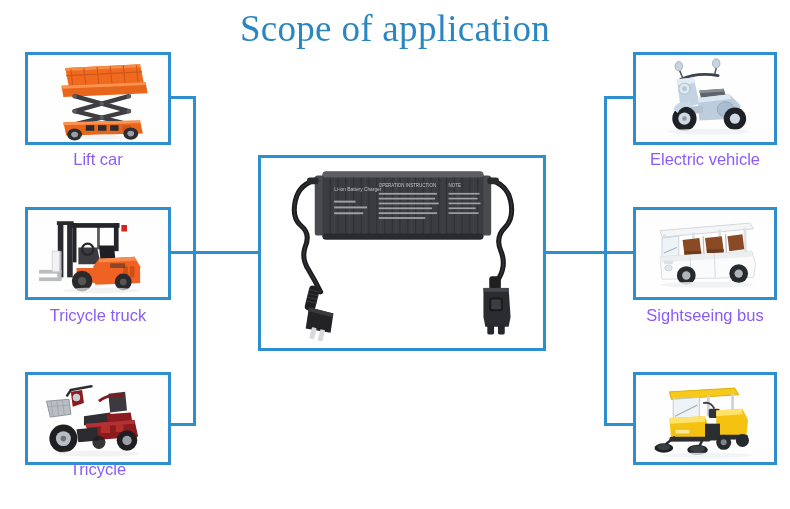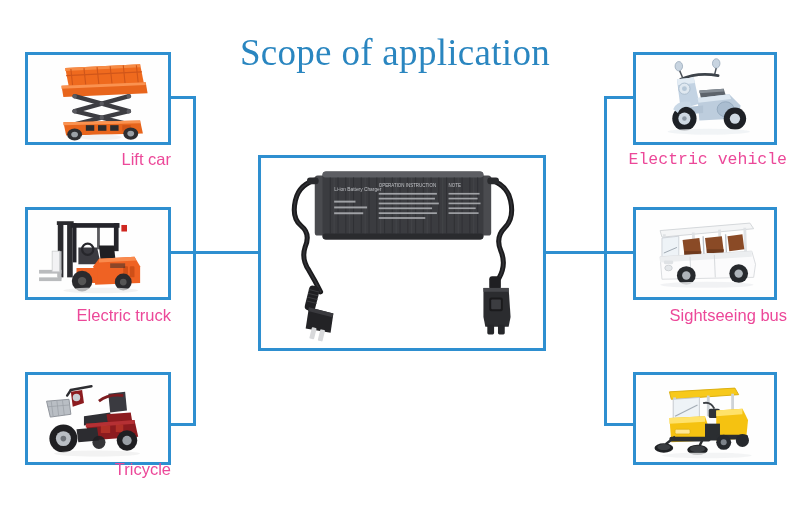--- a/index.html
+++ b/index.html
@@ -8,21 +8,21 @@
     background:#ffffff;
     font-family:"Liberation Sans", sans-serif;
     overflow:hidden;
     position:relative;
   }
   #stage{position:absolute;left:0;top:0;width:790px;height:509px;}
 
   
   .title{
     position:absolute;
-    left:0;top:32px;width:790px;
+    left:0;top:8px;width:790px;
     text-align:center;
     font-family:"Liberation Serif", serif;
     font-size:37px;
     line-height:42px;
     color:#2a86c0;
     letter-spacing:0.3px;
     white-space:nowrap;
   }
 
   
@@ -31,23 +31,23 @@
   
   .pbox{
     position:absolute;
     border:3px solid #2e8fd0;
     background:#ffffff;
     box-sizing:border-box;
     overflow:hidden;
   }
   .caption{
     position:absolute;
-    text-align:right;
+    text-align:center;
     font-size:16.5px;
-    color:#ec4899;
+    color:#8b5cf6;
     white-space:nowrap;
   }
 
   
   .art{position:absolute;left:0;top:0;width:100%;height:100%;}
 
   
   #center-box{left:258px;top:155px;width:288px;height:196px;}
   #center-box .art{background:#fdfdfd;}
 </style>
@@ -167,21 +167,21 @@
       </g>
       <rect x="24" y="44" width="8" height="22" fill="#f2f2f4" stroke="#c9cbcd" stroke-width="0.8"></rect>
 
       <circle cx="56" cy="76" r="11" fill="#2a2a2d"></circle>
       <circle cx="56" cy="76" r="4.5" fill="#555"></circle>
       <circle cx="100" cy="77" r="9" fill="#2a2a2d"></circle>
       <circle cx="100" cy="77" r="3.6" fill="#555"></circle>
       <ellipse cx="76" cy="86" rx="40" ry="3" fill="#ededed" opacity="0.7"></ellipse>
     </svg>
   </div>
-  <div class="caption" style="left:25px;top:306px;width:146px;">Electric truck</div>
+  <div class="caption" style="left:25px;top:306px;width:146px;">Tricycle truck</div>
 
   <div class="pbox" id="box-tricycle" style="left:25px;top:372px;width:146px;height:93px;">
     <svg class="art" viewBox="0 0 146 93" preserveAspectRatio="xMidYMid meet">
       <rect x="0" y="0" width="146" height="93" fill="#fefefe"></rect>
 
       <g stroke="#2d2d31" stroke-width="2.6" fill="none" stroke-linecap="round">
         <line x1="44" y1="16" x2="66" y2="12"></line>
         <line x1="44" y1="16" x2="40" y2="22"></line>
       </g>
 
@@ -258,21 +258,21 @@
       <circle cx="50" cy="68" r="13" fill="#1e2126"></circle>
       <circle cx="50" cy="68" r="6.5" fill="#cfd9e3"></circle>
       <circle cx="50" cy="68" r="2.4" fill="#8e9aa6"></circle>
       <circle cx="104" cy="68" r="12" fill="#1e2126"></circle>
       <circle cx="104" cy="68" r="5.5" fill="#cfd9e3"></circle>
 
       <path d="M38 58 Q42 48 56 50 L58 55 Q46 54 43 62 Z" fill="#c9d8e6"></path>
       <ellipse cx="76" cy="82" rx="44" ry="3.2" fill="#eef1f4" opacity="0.8"></ellipse>
     </svg>
   </div>
-  <div class="caption" style="left:623px;top:150px;width:164px;font-family:Liberation Mono, monospace;">Electric vehicle</div>
+  <div class="caption" style="left:623px;top:150px;width:164px;">Electric vehicle</div>
 
   <div class="pbox" id="box-sightseeing-bus" style="left:633px;top:207px;width:144px;height:93px;">
     <svg class="art" viewBox="0 0 144 93" preserveAspectRatio="xMidYMid meet">
       <rect x="0" y="0" width="144" height="93" fill="#fefefe"></rect>
 
       <path d="M24 22 L120 14 L124 20 L26 29 Z" fill="#f4f5f6" stroke="#d2d5d8" stroke-width="1"></path>
 
       <g fill="#dfe2e5">
         <rect x="27" y="26" width="3" height="28" transform="rotate(-2 28 26)"></rect>
         <rect x="58" y="24" width="3" height="28" transform="rotate(-2 60 24)"></rect>

